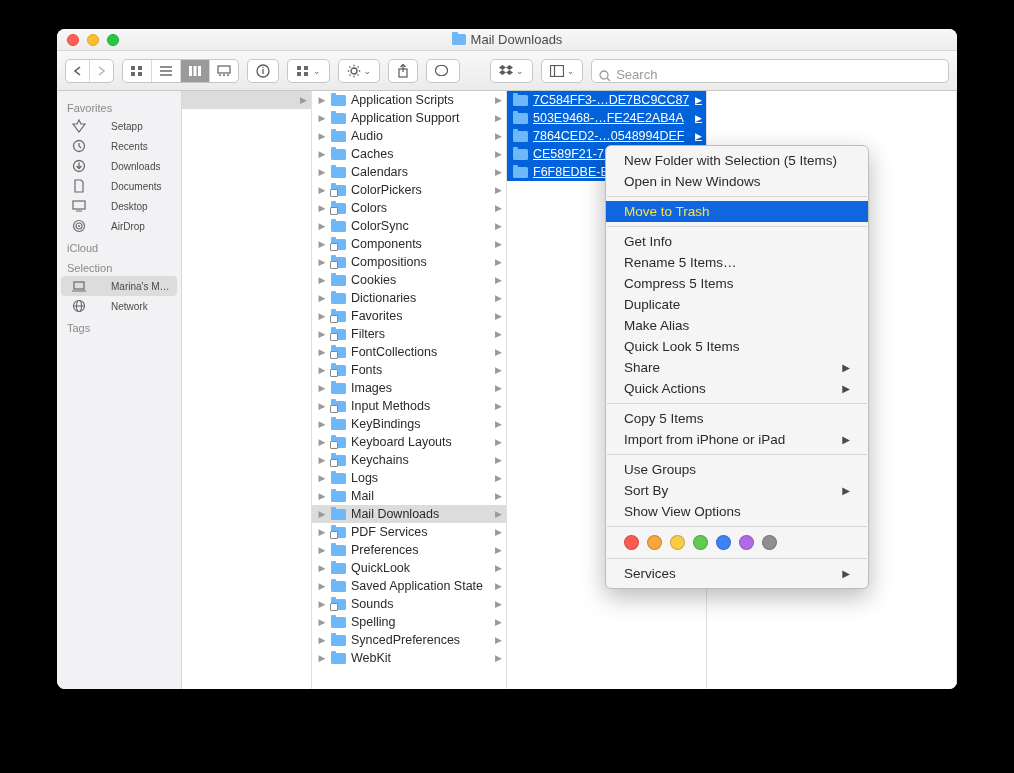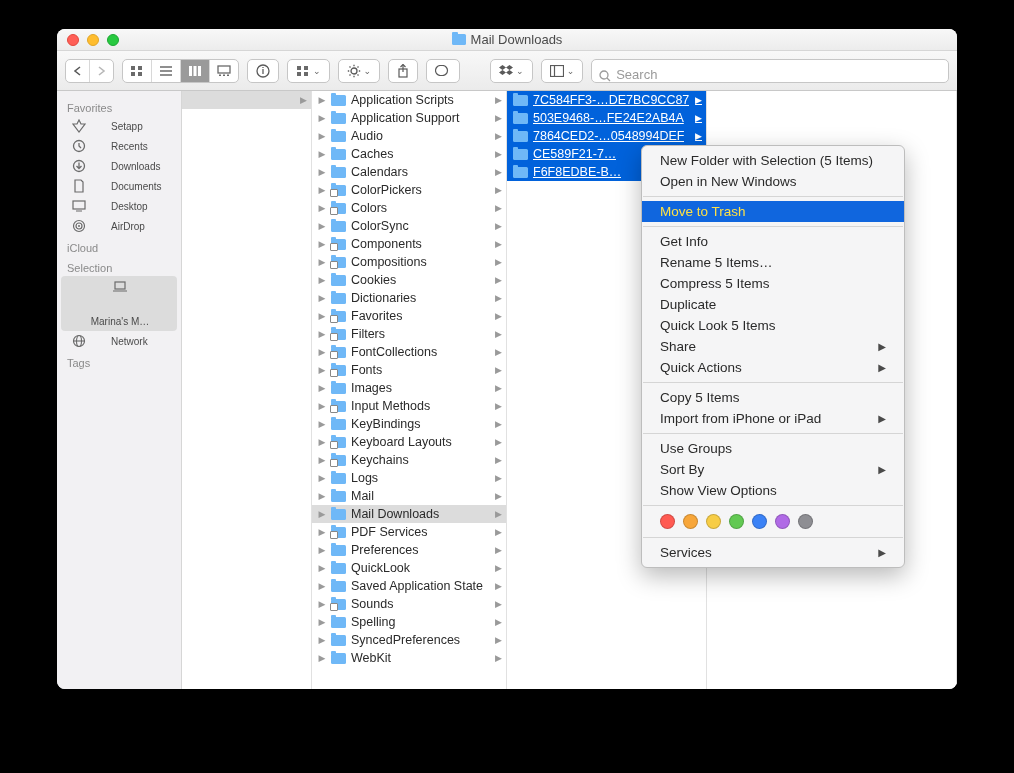--- a/index.html
+++ b/index.html
@@ -145,21 +145,21 @@
   .sb-item {
     display:flex;
     align-items:center;
     gap:24px;
     padding: 4px 8px 4px 14px;
     font-size:10px;
     white-space:nowrap;
     overflow:hidden;
     text-overflow:ellipsis;
   }
-  .sb-item.sel { background:#dcdcdc; border-radius:4px; margin:0 4px; padding-left:10px;flex-direction:column;}
+  .sb-item.sel { background:#dcdcdc; border-radius:4px; margin:0 4px; padding-left:10px;}
   .sb-icon {
     width:16px; height:12px; flex:none;
     display:flex; align-items:center; justify-content:center;
     color:#6b6b6b; font-size:13px;
   }
 
   
   .columns {
     flex:1;
     display:flex;
@@ -243,21 +243,20 @@
     left: 548px;
     top: 116px;
     width: 264px;
     background:#f5f5f6;
     border:1px solid #bdbdbd;
     border-radius:6px;
     box-shadow: 0 8px 24px rgba(0,0,0,0.28);
     padding: 4px 0;
     font-size:13.5px;
     color:#2a2a2a;
-    margin-left:36px;
   }
   .ctx-item {
     padding: 3px 18px;
     display:flex;
     align-items:center;
     position:relative;
   }
   .ctx-item .sub {
     margin-left:auto;
     font-size:10px;
@@ -758,20 +757,23 @@
       <div class="ctx-item">
         <span>Rename 5 Items…</span>
       </div>
       <div class="ctx-item">
         <span>Compress 5 Items</span>
       </div>
       <div class="ctx-item">
         <span>Duplicate</span>
       </div>
       <div class="ctx-item">
+        <span>Make Alias</span>
+      </div>
+      <div class="ctx-item">
         <span>Quick Look 5 Items</span>
       </div>
       <div class="ctx-item">
         <span>Share</span>
         <span class="sub">▶</span>
       </div>
       <div class="ctx-item">
         <span>Quick Actions</span>
         <span class="sub">▶</span>
       </div>

